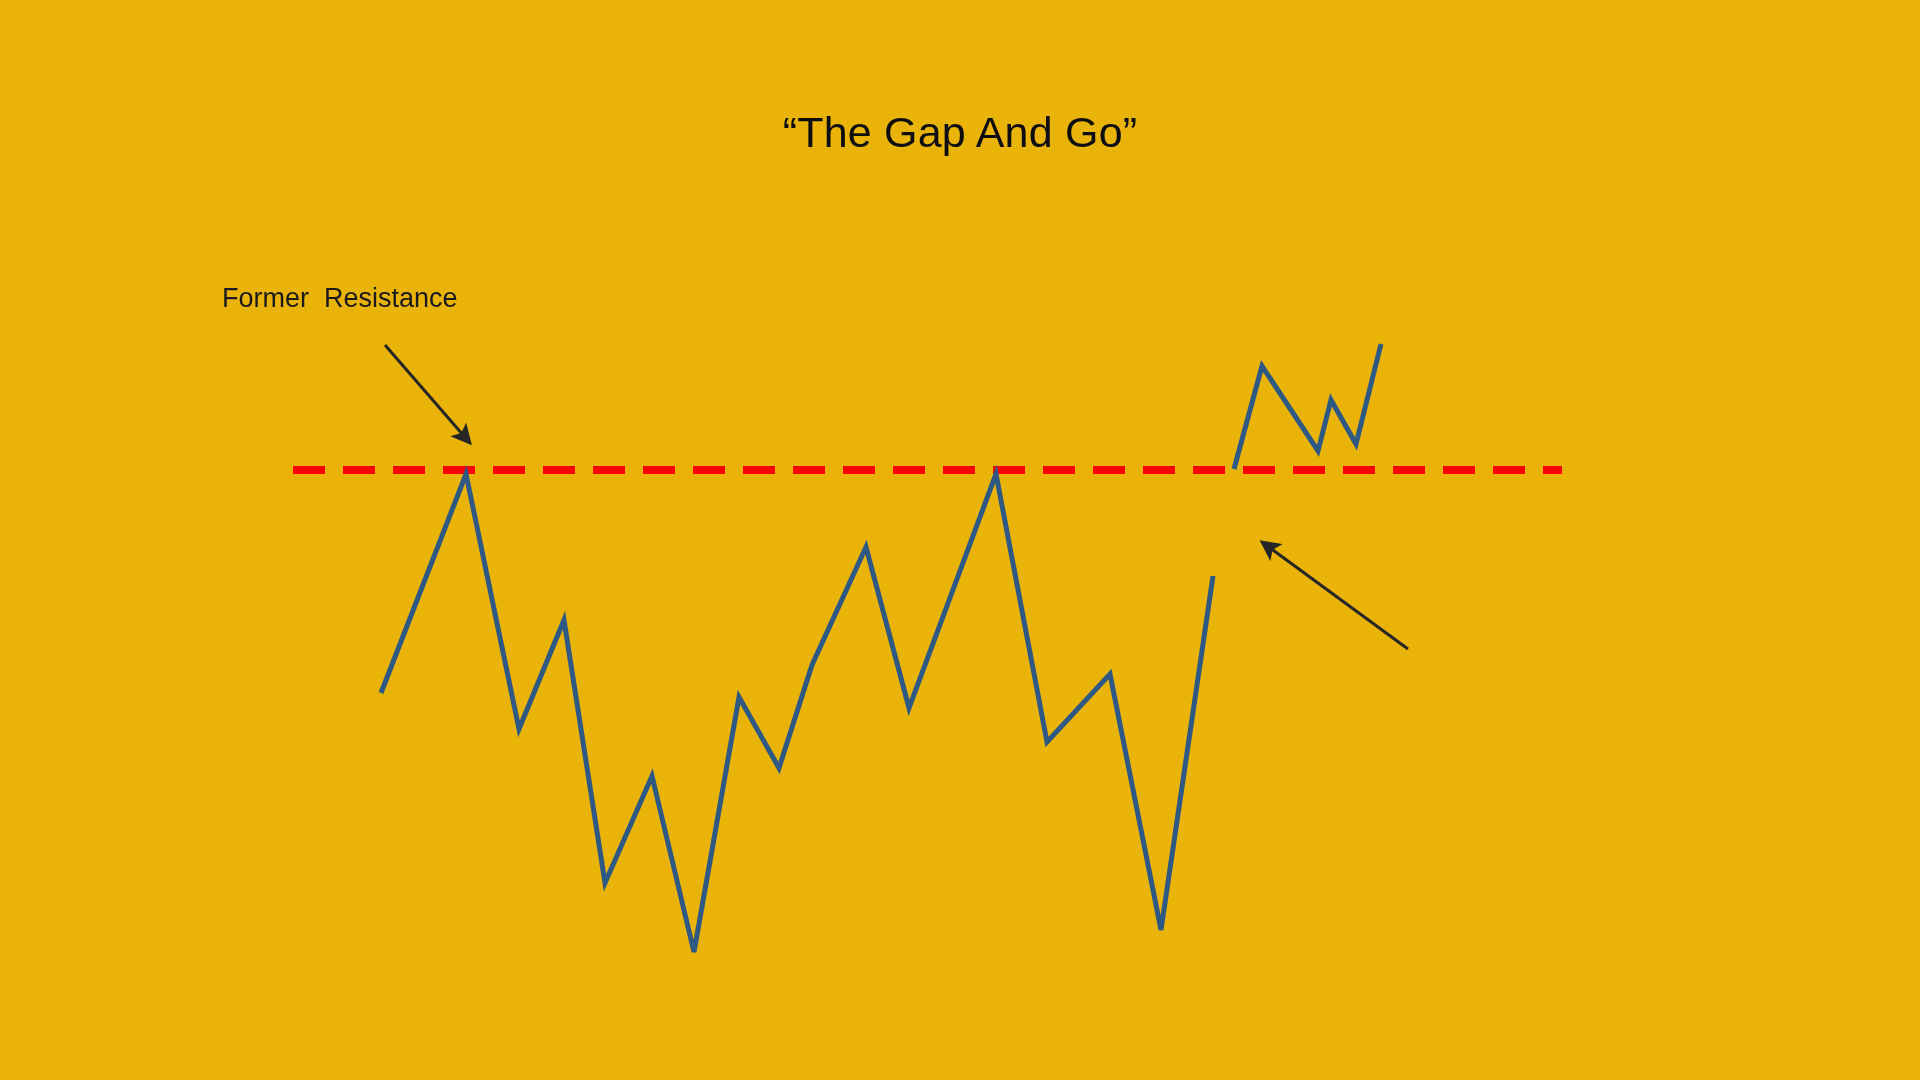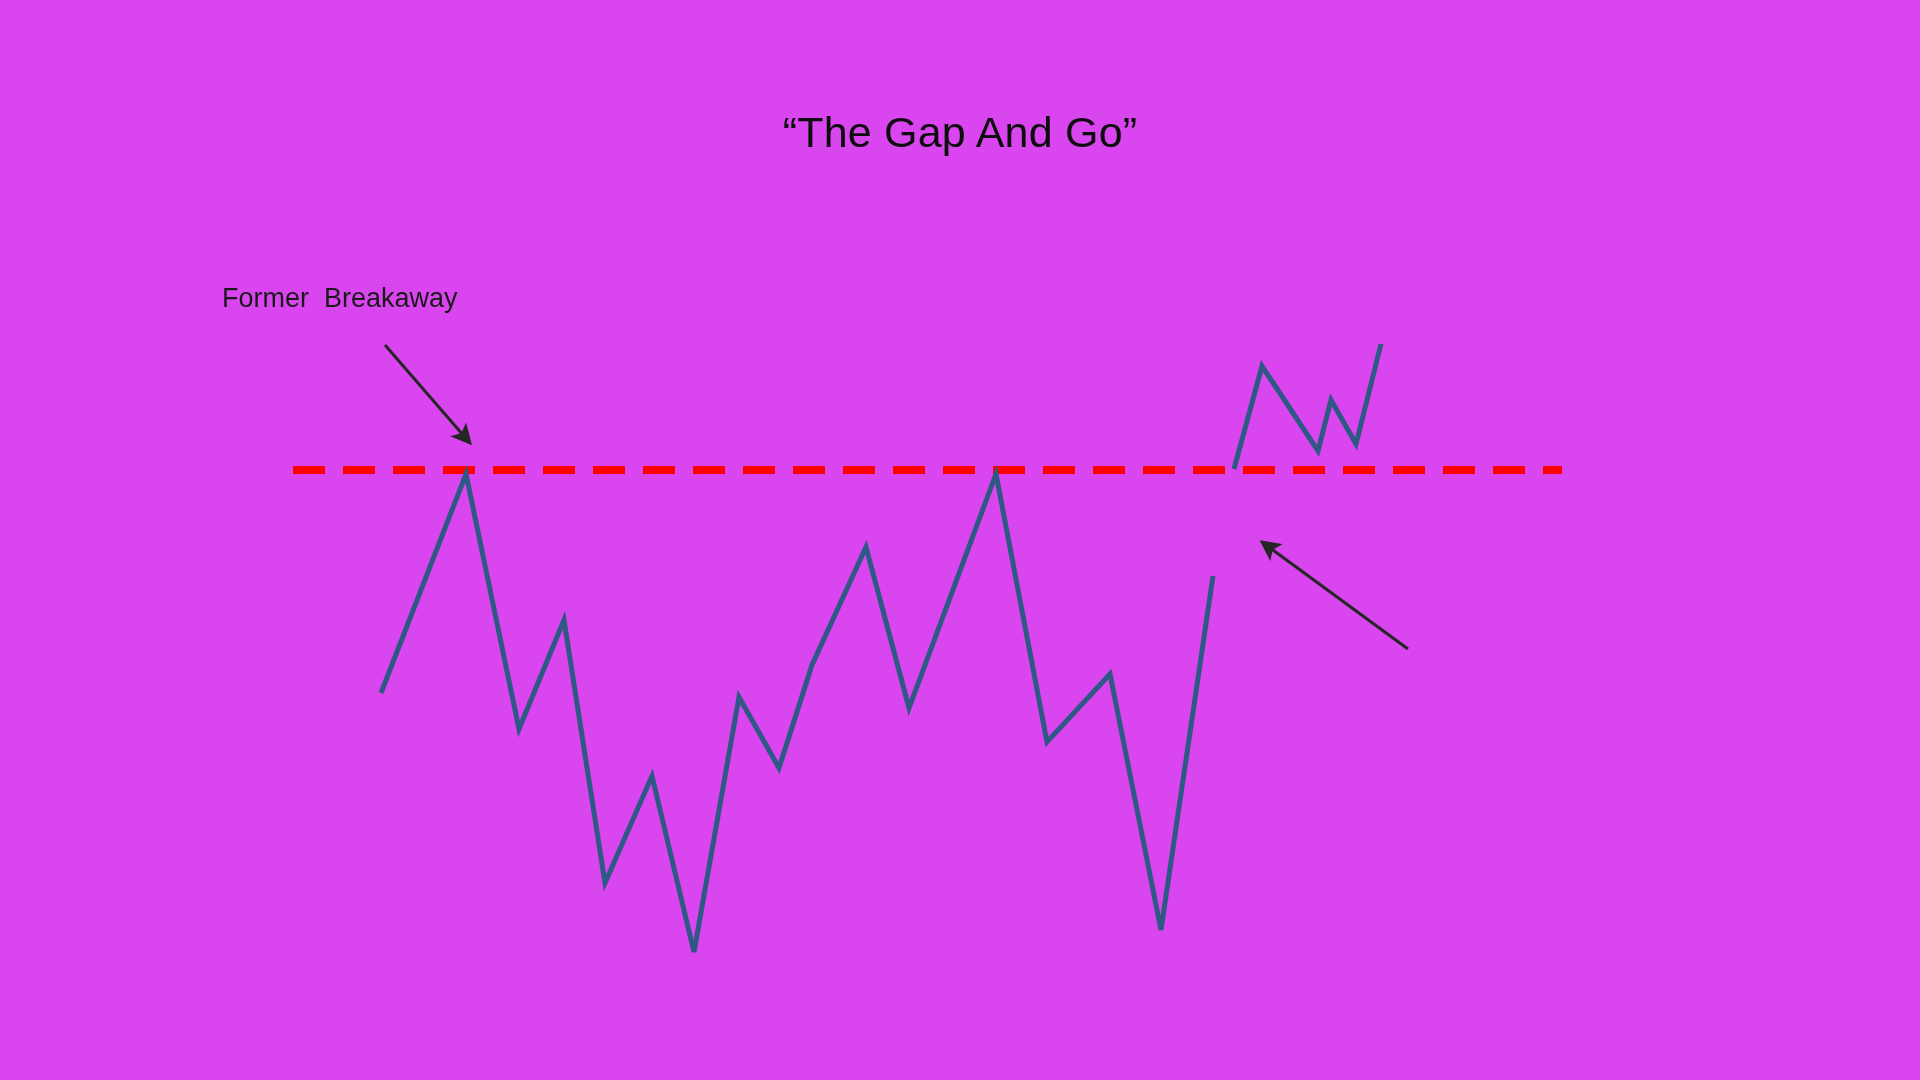--- a/index.html
+++ b/index.html
@@ -12,21 +12,21 @@
     background: #d6e6e7;
     font-family: "Liberation Sans", sans-serif;
     overflow: hidden;
     position: relative;
   }
   #stage {
     position: absolute;
     top: 0; left: 0;
     width: 1920px;
     height: 1080px;
-    background: #d946ef;
+    background: #eab308;
   }
   #chart-svg {
     position: absolute;
     top: 0; left: 0;
     width: 1920px;
     height: 1080px;
     display: block;
   }
   .chart-title {
     position: absolute;
@@ -77,16 +77,16 @@
 
     <polyline points="1234,469 1262,366 1318,451 1331,400 1356,444 1381,344" fill="none" stroke="#2e5984" stroke-width="5" stroke-linejoin="miter" stroke-linecap="butt"></polyline>
 
     <line x1="385" y1="345" x2="470" y2="443" stroke="#262626" stroke-width="3" marker-end="url(#arrowhead-a)"></line>
 
     <line x1="1408" y1="649" x2="1262" y2="542" stroke="#262626" stroke-width="3" marker-end="url(#arrowhead-b)"></line>
   </svg>
 
   <div class="chart-title">“The Gap And Go”</div>
 
-  <div class="annot-label" id="label-former-resistance">Former  Breakaway</div>
+  <div class="annot-label" id="label-former-resistance">Former  Resistance</div>
 
 
 </div>
 
 </body></html>

